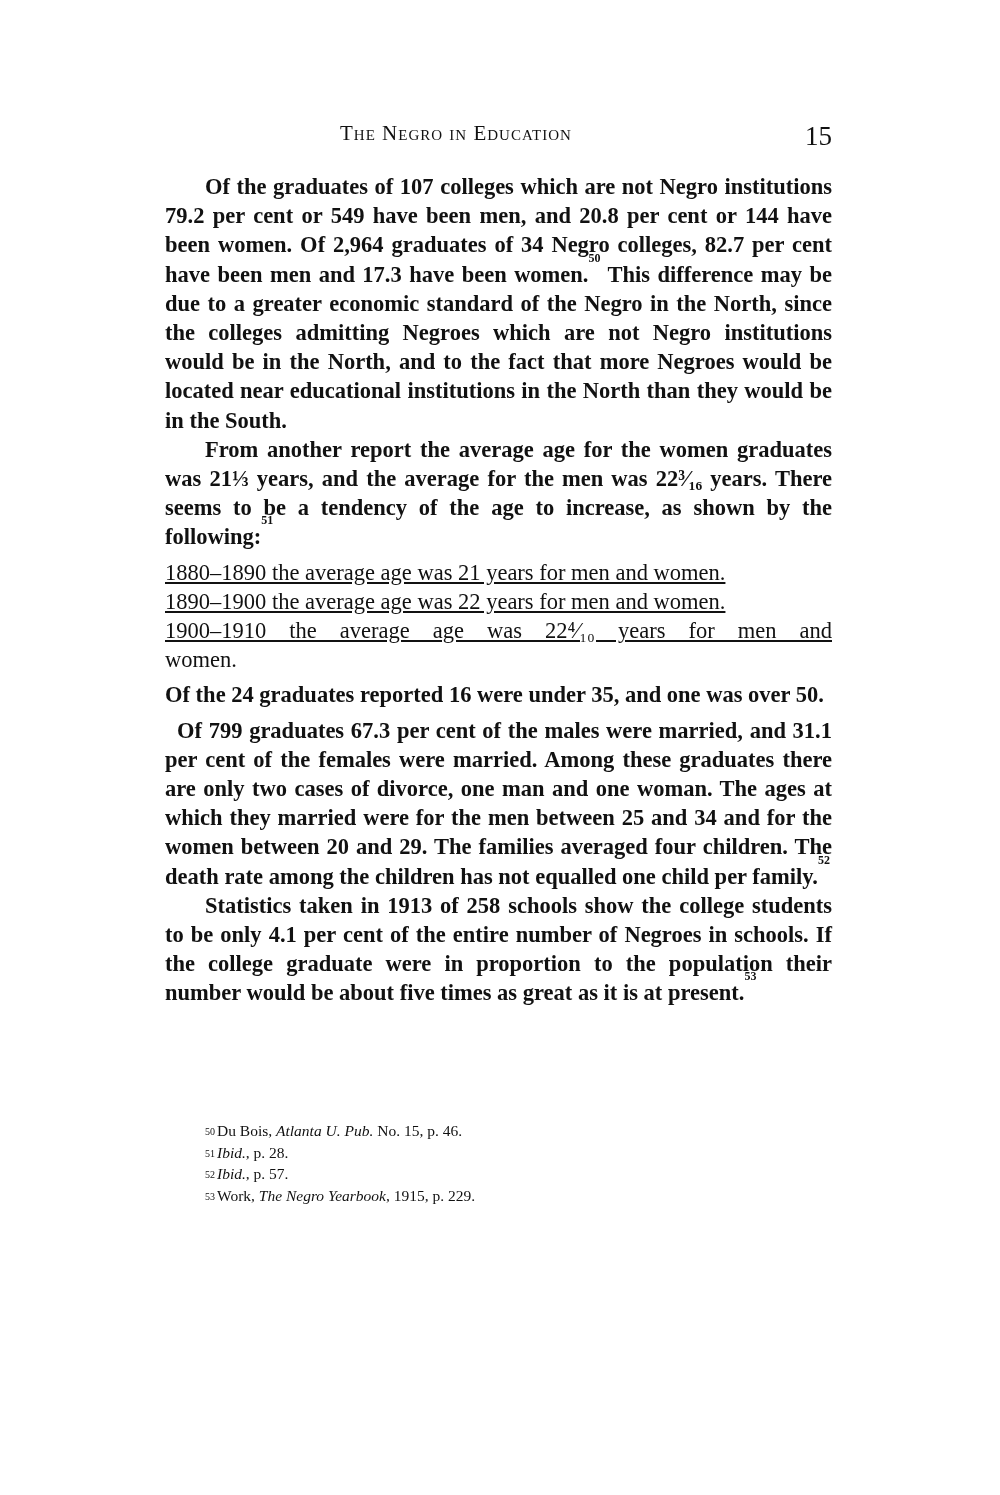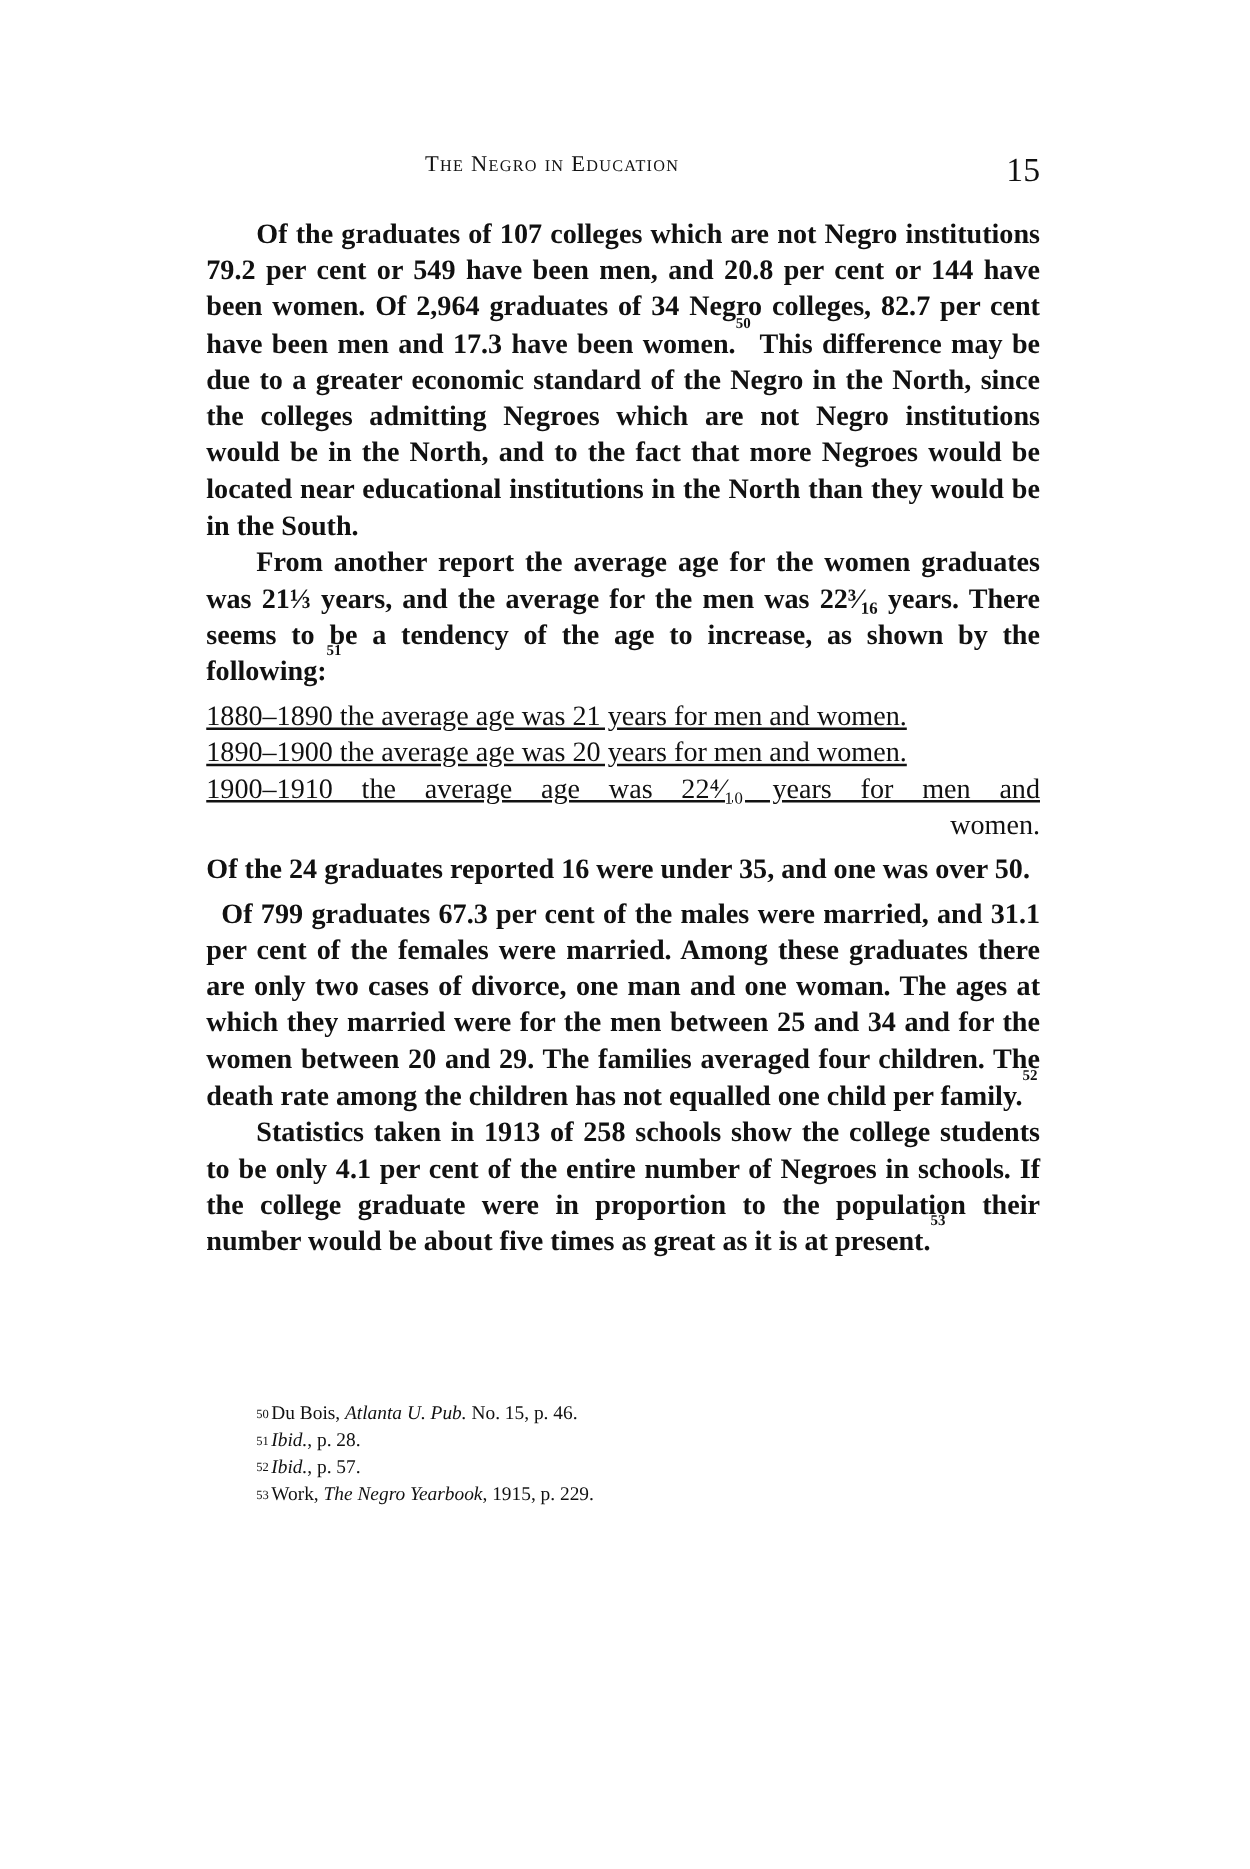--- a/index.html
+++ b/index.html
@@ -29,21 +29,21 @@
       height: 30px;
       font-size: 19px;
     }
     .running-title {
       position: absolute;
       left: 175px;
       top: 0;
       font-variant: small-caps;
       letter-spacing: 1px;
       font-family: "Liberation Serif", serif;
-      font-size: 18px;
+      font-size: 21px;
     }
     .page-number {
       position: absolute;
       right: 0;
       top: 0;
       font-family: "Liberation Serif", serif;
       font-size: 27px;
     }
     .body-text {
       position: absolute;
@@ -67,21 +67,21 @@
     .list-line {
       margin: 0;
       text-indent: 0;
       text-decoration: underline;
     }
     .list-line.centered-tail {
       text-align: justify;
       text-align-last: justify;
     }
     .tail {
-      text-align: right;
+      text-align: left;
       margin: 0;
     }
     sup, .fn-ref {
       font-size: 12px;
       vertical-align: top;
       position: relative;
       top: -2px;
       line-height: 0;
     }
     .footnotes {
@@ -114,21 +114,21 @@
   </div>
 
   <div class="body-text">
 
     <p class="para"><span>Of the graduates of 107 colleges which are not Negro institutions 79.2 per cent or 549 have been men, and 20.8 per cent or 144 have been women.  Of 2,964 graduates of 34 Negro colleges, 82.7 per cent have been men and 17.3 have been women.</span><sup class="fn-ref">50</sup><span>  This difference may be due to a greater economic standard of the Negro in the North, since the colleges admitting Negroes which are not Negro institutions would be in the North, and to the fact that more Negroes would be located near educational institutions in the North than they would be in the South.</span></p>
 
     <p class="para"><span>From another report the average age for the women graduates was 21⅓ years, and the average for the men was 22³⁄₁₆ years.  There seems to be a tendency of the age to increase, as shown by the following:</span><sup class="fn-ref">51</sup></p>
 
     <div class="gap-before">
       <p class="list-line">1880–1890 the average age was 21 years for men and women.</p>
-      <p class="list-line">1890–1900 the average age was 20 years for men and women.</p>
+      <p class="list-line">1890–1900 the average age was 22 years for men and women.</p>
       <p class="list-line centered-tail">1900–1910 the average age was 22⁴⁄₁₀ years for men and</p>
       <p class="tail">women.</p>
     </div>
 
     <p class="para flush gap-before"><span>Of the 24 graduates reported 16 were under 35, and one was over 50.</span></p>
 
     <p class="para small-indent gap-before"><span>Of 799 graduates 67.3 per cent of the males were married, and 31.1 per cent of the females were married.  Among these graduates there are only two cases of divorce, one man and one woman.  The ages at which they married were for the men between 25 and 34 and for the women between 20 and 29.  The families averaged four children.  The death rate among the children has not equalled one child per family.</span><sup class="fn-ref">52</sup></p>
 
     <p class="para"><span>Statistics taken in 1913 of 258 schools show the college students to be only 4.1 per cent of the entire number of Negroes in schools.  If the college graduate were in proportion to the population their number would be about five times as great as it is at present.</span><sup class="fn-ref">53</sup></p>
 

